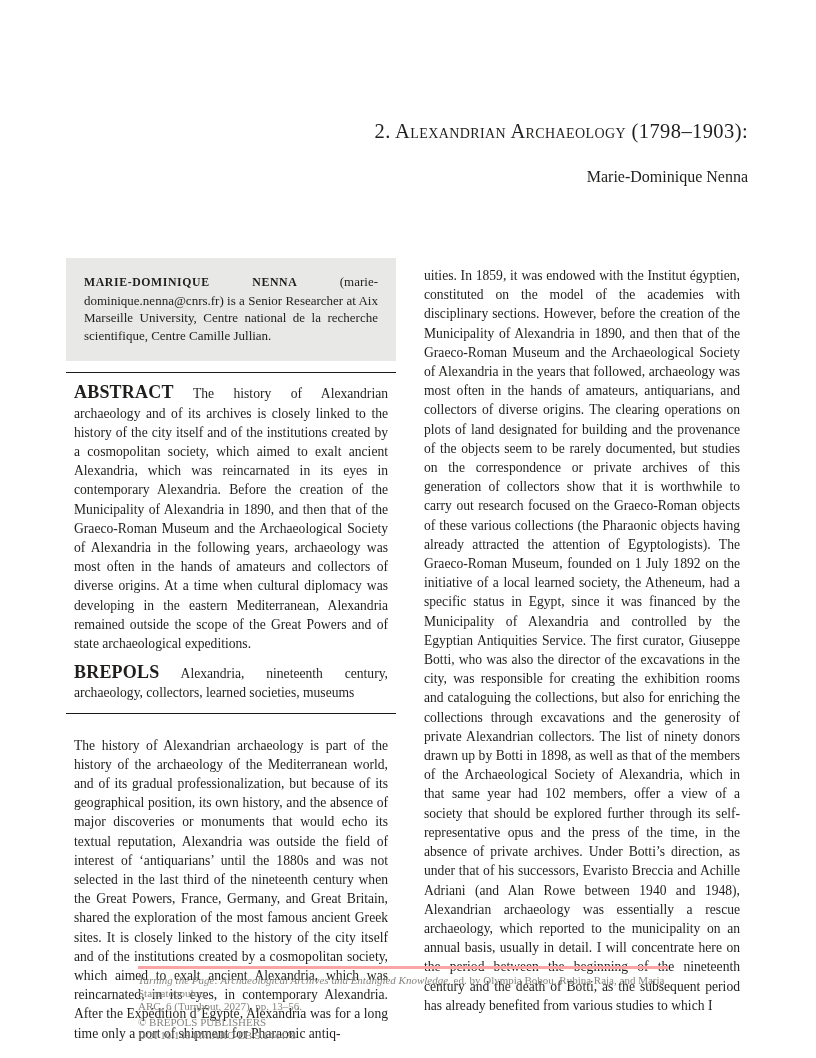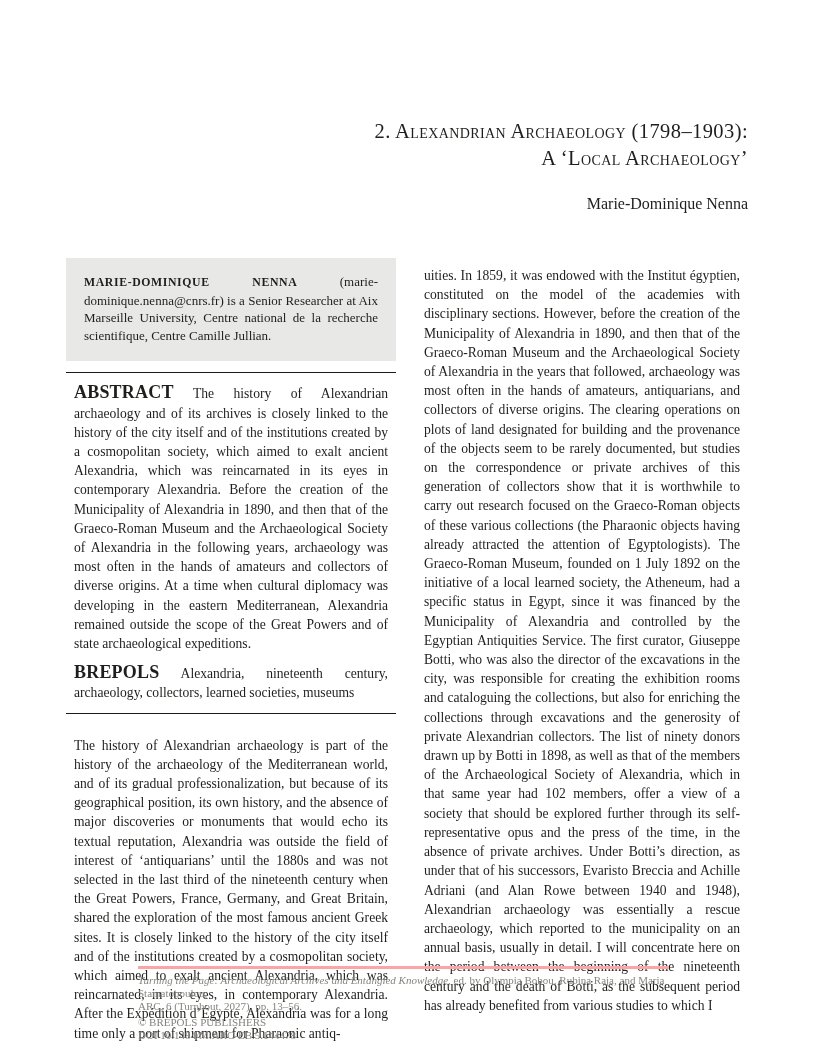--- a/index.html
+++ b/index.html
@@ -76,21 +76,21 @@
     margin-top:2px;
     flex-direction:column;
   }
 </style>
 </head>
 <body>
 
 <div class="page">
 
   <header class="title-block">
-    <h1 class="chapter-title"><span>2. Alexandrian Archaeology (1798–1903):</span><br><span>A ‘Local Archaeology’</span></h1>
+    <h1 class="chapter-title"><span>2. Alexandrian Archaeology (1798–1903):</span><br></h1>
     <div class="author-line">Marie-Dominique Nenna</div>
   </header>
 
   <div class="col col-left">
 
     <div class="bio-box">
       <p><span class="bio-name">Marie-Dominique Nenna</span> <span class="bio-email-wrap">(marie-dominique.nenna@cnrs.fr) is a Senior Researcher at Aix Marseille University, Centre national de la recherche scientifique, Centre Camille Jullian.</span></p>
     </div>
 
     <hr class="rule-thick">

